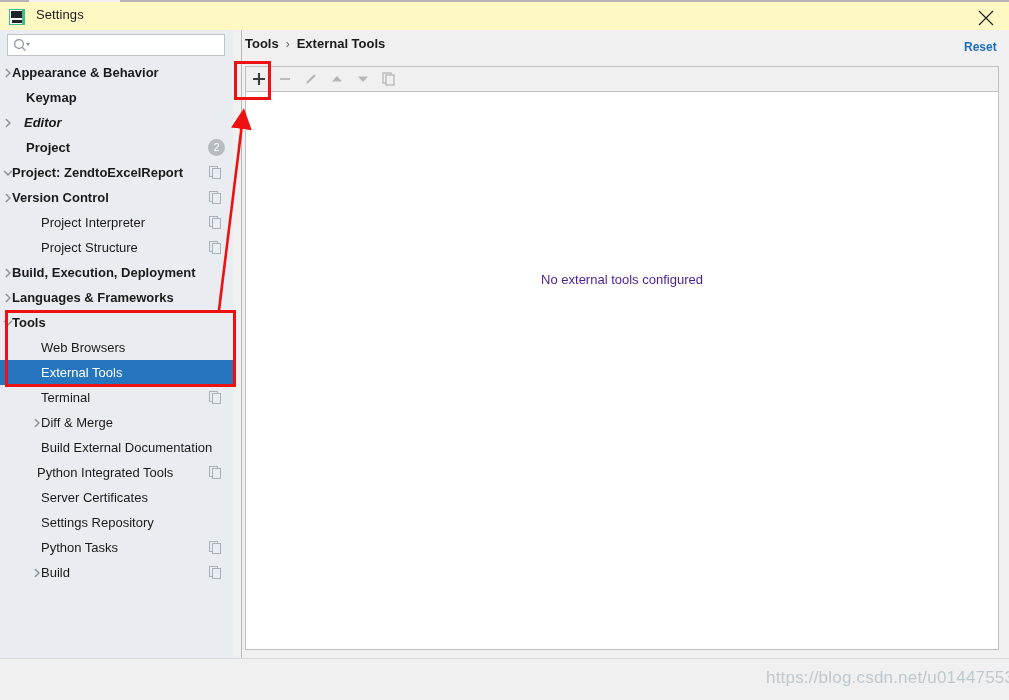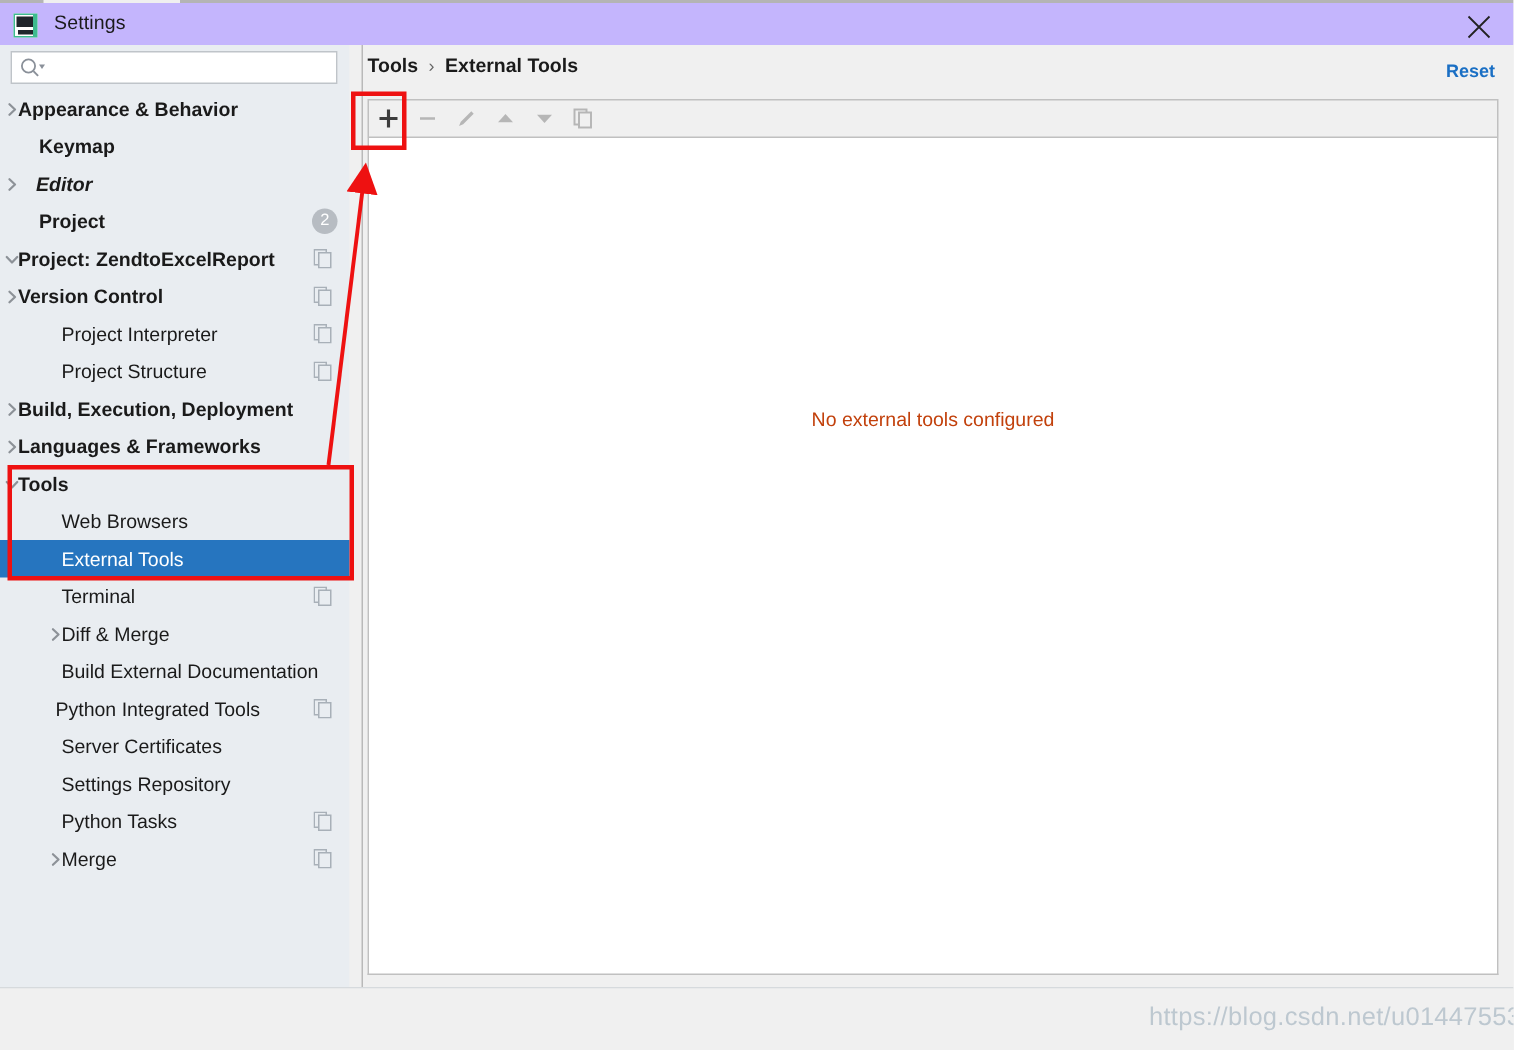--- a/index.html
+++ b/index.html
@@ -22,21 +22,21 @@
   .top-rule-left {
     position: absolute; left: 0; top: 0; width: 29px; height: 2px;
     background: #b4b4b4;
   }
   .top-rule-right {
     position: absolute; left: 120px; top: 0; width: 889px; height: 2px;
     background: #b4b4b4;
   }
   .titlebar {
     position: absolute; left: 0; top: 2px; width: 1009px; height: 28px;
-    background: #c4b5fd;
+    background: #fef9c3;
   }
   .app-icon {
     position: absolute; left: 9px; top: 7px; width: 16px; height: 16px;
     background: #ffffff;
     border: 1px solid #3ebb8f;
     box-sizing: border-box;
     overflow: hidden;
   }
   .app-icon .bar {
     position: absolute; left: 1px; top: 1px; width: 12px; height: 7px;
@@ -137,21 +137,21 @@
     cursor: default;
   }
 
   .content-pane {
     position: absolute; left: 245px; top: 92px; width: 754px; height: 558px;
     background: #ffffff; border: 1px solid #c0c0c0;
     border-top: 0; box-sizing: border-box;
   }
   .empty-text {
     position: absolute; left: 0; top: 180px; width: 100%;
-    text-align: center; font-size: 13px; color: #c2410c;
+    text-align: center; font-size: 13px; color: #4c1d95;
   }
 
   
   .bottom-sep {
     position: absolute; left: 0; top: 658px; width: 1009px; height: 1px;
     background: #d6dadd;
   }
   .bottombar {
     position: absolute; left: 0; top: 659px; width: 1009px; height: 41px;
     background: #f0f0f0;
@@ -326,21 +326,21 @@
         <span class="lbl" style="margin-left: 41px;">Python Tasks</span>
         <span class="right-ico"><svg width="13" height="13" viewBox="0 0 13 13">
             <rect x="0.5" y="0.5" width="8" height="10" fill="none" stroke="#a8b0b8"></rect>
             <rect x="3.5" y="2.5" width="8" height="10" fill="#e9edf1" stroke="#a8b0b8"></rect>
           </svg></span>
       </div>
       <div class="tree-row">
         <span class="arrow" style="left: 31px; top: 7px;"><svg width="12" height="12" viewBox="0 0 12 12">
             <path d="M4.3 2.5 L8 6 L4.3 9.5" stroke="#8d9298" stroke-width="1.5" fill="none" stroke-linecap="round" stroke-linejoin="round"></path>
           </svg></span>
-        <span class="lbl" style="margin-left: 41px;">Merge</span>
+        <span class="lbl" style="margin-left: 41px;">Build</span>
         <span class="right-ico"><svg width="13" height="13" viewBox="0 0 13 13">
             <rect x="0.5" y="0.5" width="8" height="10" fill="none" stroke="#a8b0b8"></rect>
             <rect x="3.5" y="2.5" width="8" height="10" fill="#e9edf1" stroke="#a8b0b8"></rect>
           </svg></span>
       </div>
     </div>
 
   <div class="breadcrumb">
     <span>Tools</span>
     <span class="sep">›</span>

